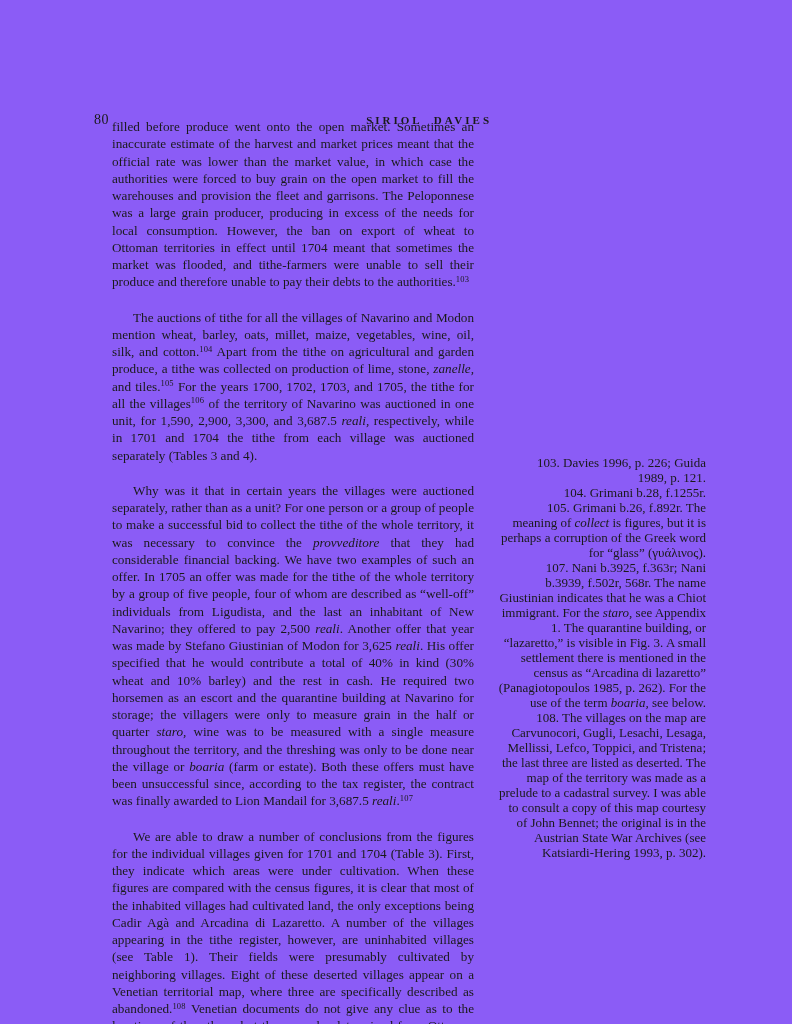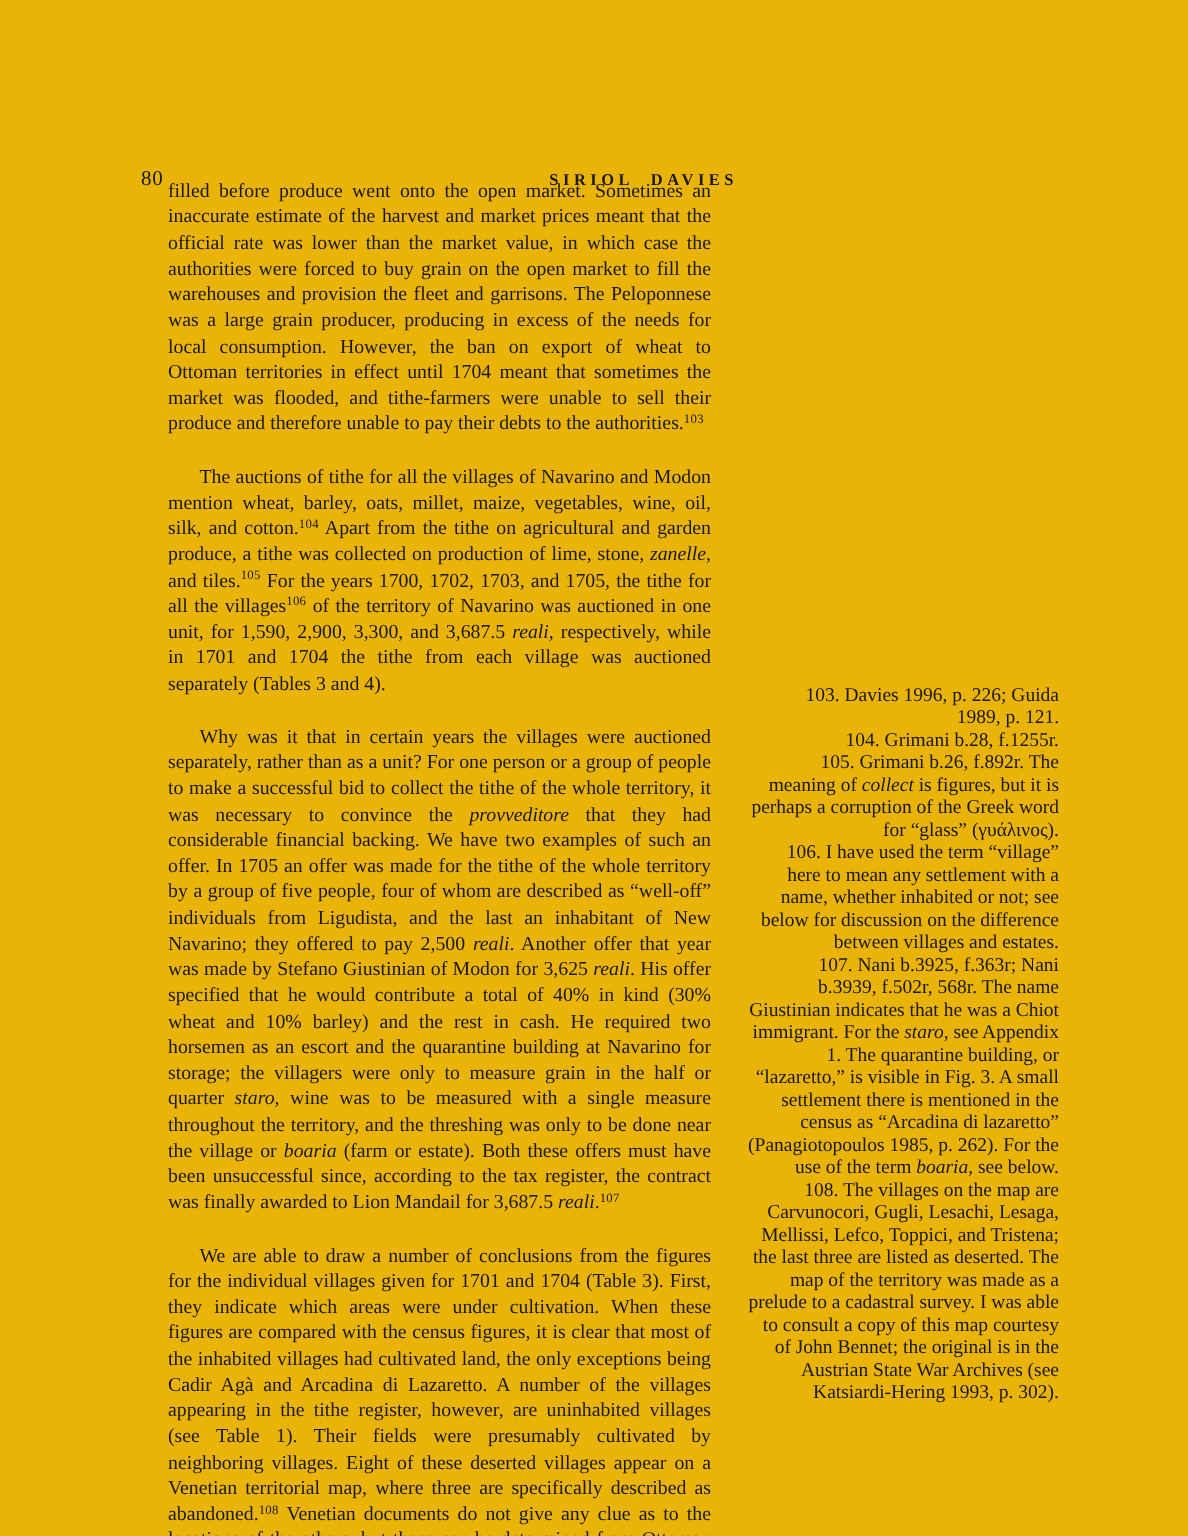--- a/index.html
+++ b/index.html
@@ -4,21 +4,21 @@
 <style>
   html, body {
     margin: 0;
     padding: 0;
     background: #ffffff;
   }
   .page {
     position: relative;
     width: 792px;
     height: 1024px;
-    background: #eab308;
+    background: #8b5cf6;
     color: #1a1a1a;
     font-family: "Liberation Serif", serif;
     overflow: hidden;
   }
   .header {
     position: absolute;
     left: 94px;
     top: 66px;
     width: 398px;
     display: flex;
@@ -89,18 +89,17 @@
     <p><span>filled before produce went onto the open market. Sometimes an inaccurate estimate of the harvest and market prices meant that the official rate was lower than the market value, in which case the authorities were forced to buy grain on the open market to fill the warehouses and provision the fleet and garrisons. The Peloponnese was a large grain producer, producing in excess of the needs for local consumption. However, the ban on export of wheat to Ottoman territories in effect until 1704 meant that sometimes the market was flooded, and tithe-farmers were unable to sell their produce and therefore unable to pay their debts to the authorities.</span><sup>103</sup></p>
     <p class="indent"><span>The auctions of tithe for all the villages of Navarino and Modon mention wheat, barley, oats, millet, maize, vegetables, wine, oil, silk, and cotton.</span><sup>104</sup><span> Apart from the tithe on agricultural and garden produce, a tithe was collected on production of lime, stone, </span><i>zanelle,</i><span> and tiles.</span><sup>105</sup><span> For the years 1700, 1702, 1703, and 1705, the tithe for all the villages</span><sup>106</sup><span> of the territory of Navarino was auctioned in one unit, for 1,590, 2,900, 3,300, and 3,687.5 </span><i>reali,</i><span> respectively, while in 1701 and 1704 the tithe from each village was auctioned separately (Tables 3 and 4).</span></p>
     <p class="indent"><span>Why was it that in certain years the villages were auctioned separately, rather than as a unit? For one person or a group of people to make a successful bid to collect the tithe of the whole territory, it was necessary to convince the </span><i>provveditore</i><span> that they had considerable financial backing. We have two examples of such an offer. In 1705 an offer was made for the tithe of the whole territory by a group of five people, four of whom are described as “well-off” individuals from Ligudista, and the last an inhabitant of New Navarino; they offered to pay 2,500 </span><i>reali</i><span>. Another offer that year was made by Stefano Giustinian of Modon for 3,625 </span><i>reali</i><span>. His offer specified that he would contribute a total of 40% in kind (30% wheat and 10% barley) and the rest in cash. He required two horsemen as an escort and the quarantine building at Navarino for storage; the villagers were only to measure grain in the half or quarter </span><i>staro,</i><span> wine was to be measured with a single measure throughout the territory, and the threshing was only to be done near the village or </span><i>boaria</i><span> (farm or estate). Both these offers must have been unsuccessful since, according to the tax register, the contract was finally awarded to Lion Mandail for 3,687.5 </span><i>reali</i><span>.</span><sup>107</sup></p>
     <p class="indent"><span>We are able to draw a number of conclusions from the figures for the individual villages given for 1701 and 1704 (Table 3). First, they indicate which areas were under cultivation. When these figures are compared with the census figures, it is clear that most of the inhabited villages had cultivated land, the only exceptions being Cadir Agà and Arcadina di Lazaretto. A number of the villages appearing in the tithe register, however, are uninhabited villages (see Table 1). Their fields were presumably cultivated by neighboring villages. Eight of these deserted villages appear on a Venetian territorial map, where three are specifically described as abandoned.</span><sup>108</sup><span> Venetian documents do not give any clue as to the locations of the others, but these can be determined from Ottoman data discussed below, when the significance of their location is considered.</span></p>
   </div>
 
   <div class="notes-col">
     <p class="note"><span>103. Davies 1996, p. 226; Guida 1989, p. 121.</span></p>
     <p class="note"><span>104. Grimani b.28, f.1255r.</span></p>
     <p class="note"><span>105. Grimani b.26, f.892r. The meaning of </span><i>collect</i><span> is figures, but it is perhaps a corruption of the Greek word for “glass” (γυάλινος).</span></p>
-    <p class="note"><span>106. I have used the term “village” here to mean any settlement with a name, whether inhabited or not; see below for discussion on the difference between villages and estates.</span></p>
     <p class="note"><span>107. Nani b.3925, f.363r; Nani b.3939, f.502r, 568r. The name Giustinian indicates that he was a Chiot immigrant. For the </span><i>staro,</i><span> see Appendix 1. The quarantine building, or “lazaretto,” is visible in Fig. 3. A small settlement there is mentioned in the census as “Arcadina di lazaretto” (Panagiotopoulos 1985, p. 262). For the use of the term </span><i>boaria,</i><span> see below.</span></p>
     <p class="note"><span>108. The villages on the map are Carvunocori, Gugli, Lesachi, Lesaga, Mellissi, Lefco, Toppici, and Tristena; the last three are listed as deserted. The map of the territory was made as a prelude to a cadastral survey. I was able to consult a copy of this map courtesy of John Bennet; the original is in the Austrian State War Archives (see Katsiardi-Hering 1993, p. 302).</span></p>
   </div>
 
 </div>
 
 </body></html>

